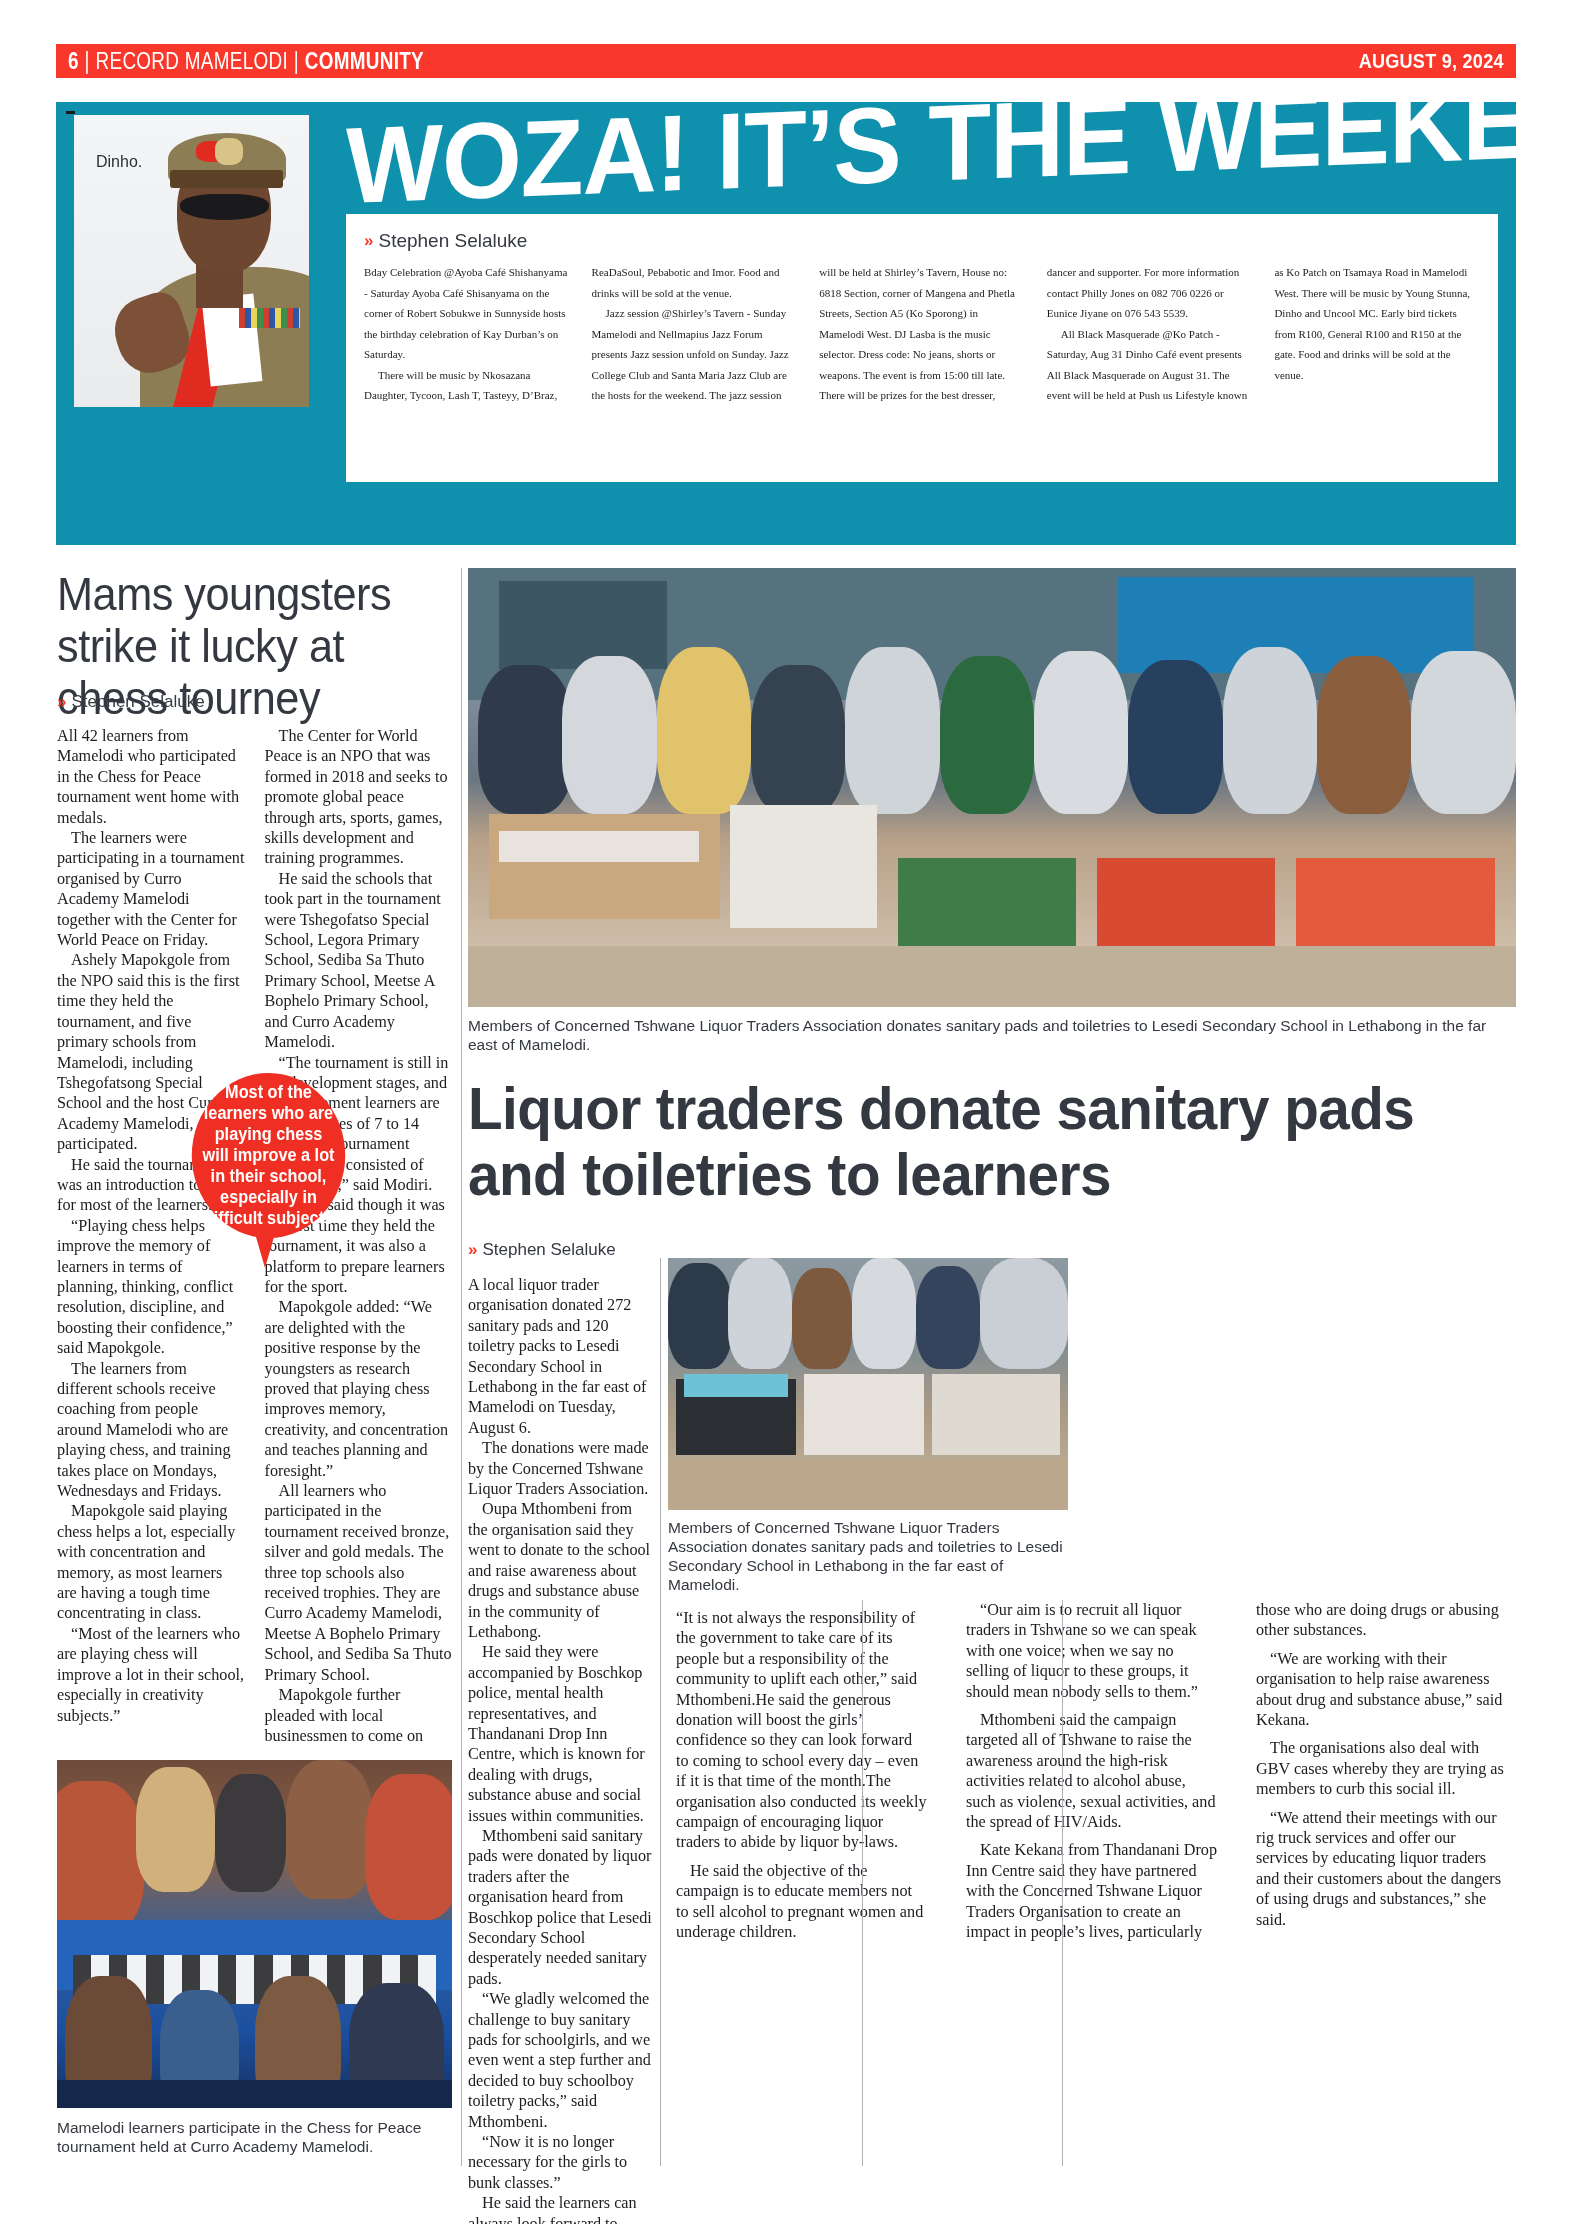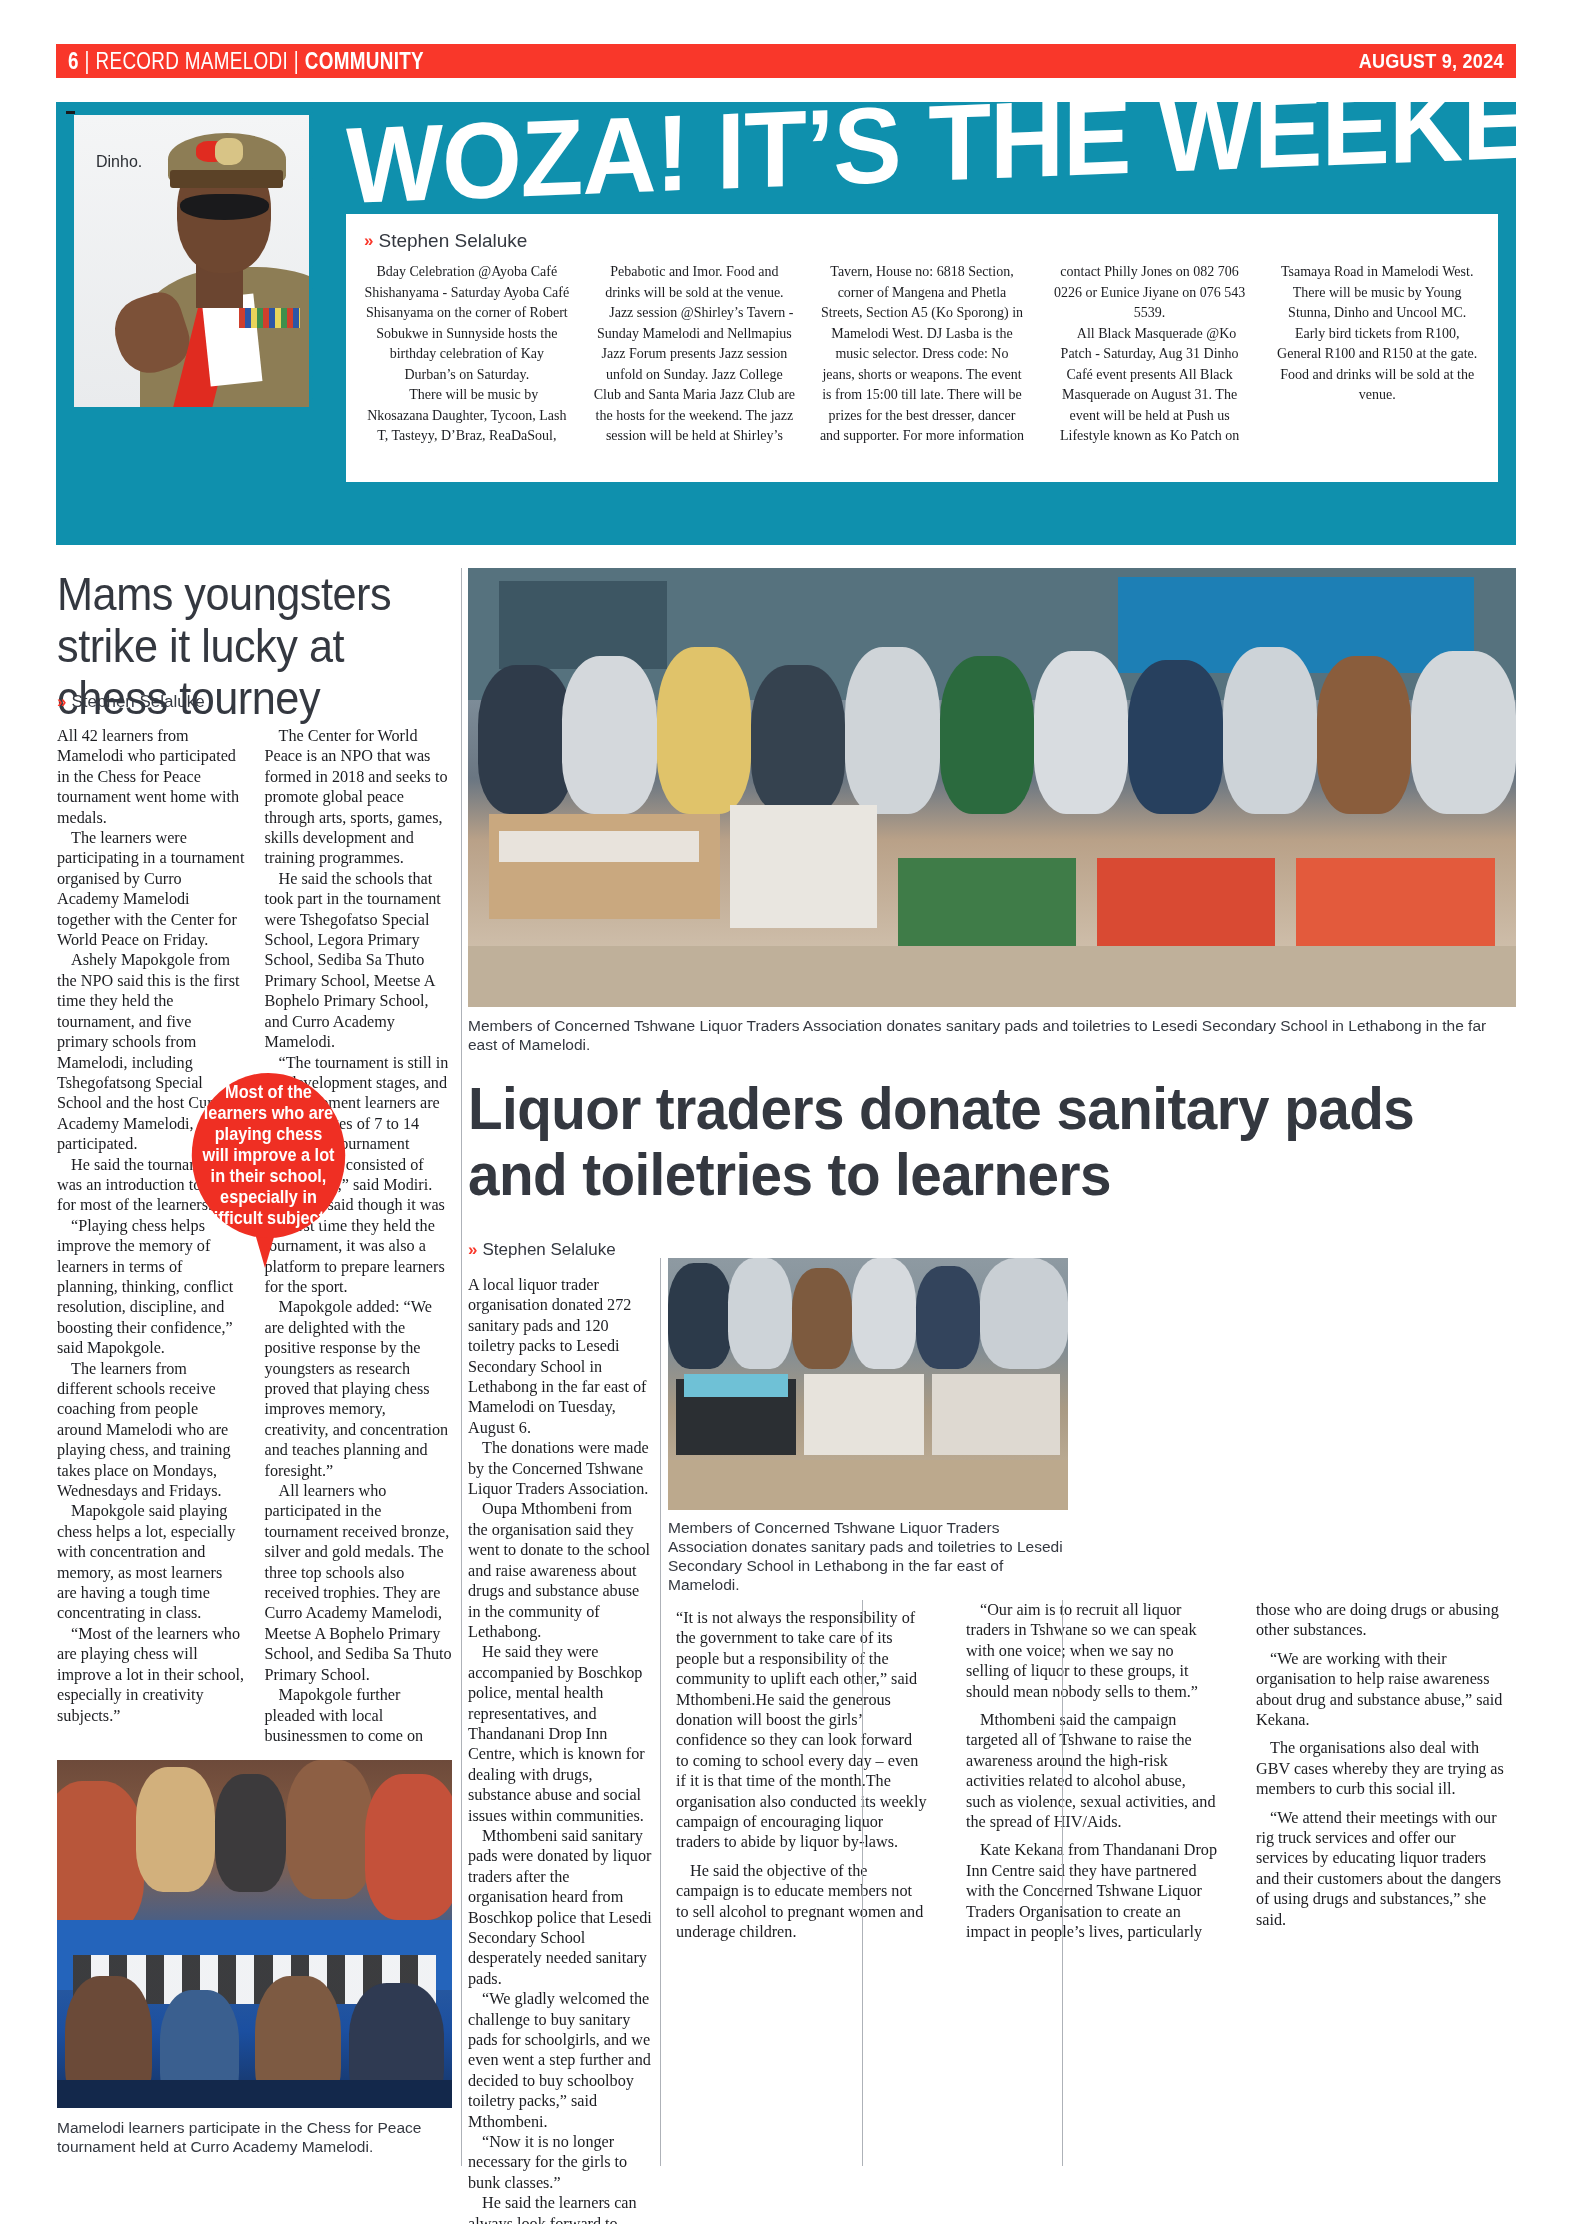--- a/index.html
+++ b/index.html
@@ -195,24 +195,24 @@
   .byline-chev {
     color: #f9372a;
     font-size: 17px;
     font-weight: bold;
     letter-spacing: -3px;
   }
   .woza-cols {
     column-count: 5;
     column-gap: 22px;
     font-family: "Liberation Serif", serif;
-    font-size: 14px;
+    font-size: 11px;
     line-height: 20.5px;
     color: #1c1d21;
-    text-align: center;
+    text-align: left;
     height: 205px;
   }
   .woza-cols p { margin: 0; text-indent: 14px; }
   .woza-cols p.first { text-indent: 0; }
 
   
   .chess-head {
     position: absolute;
     left: 57px;
     top: 568px;

